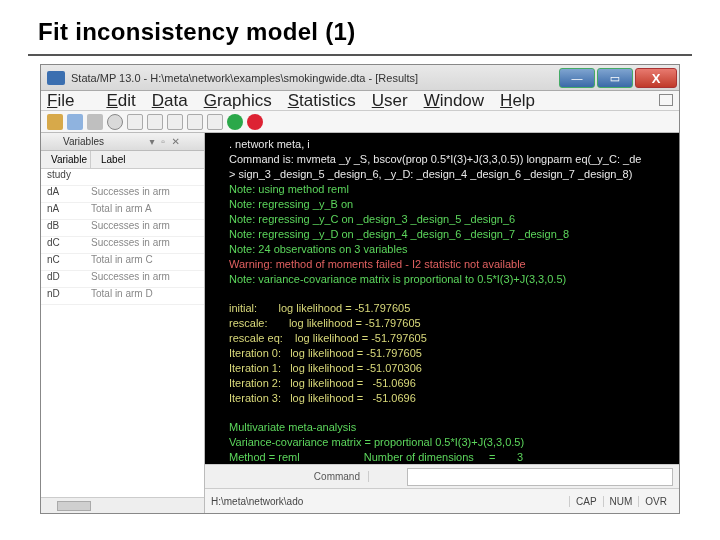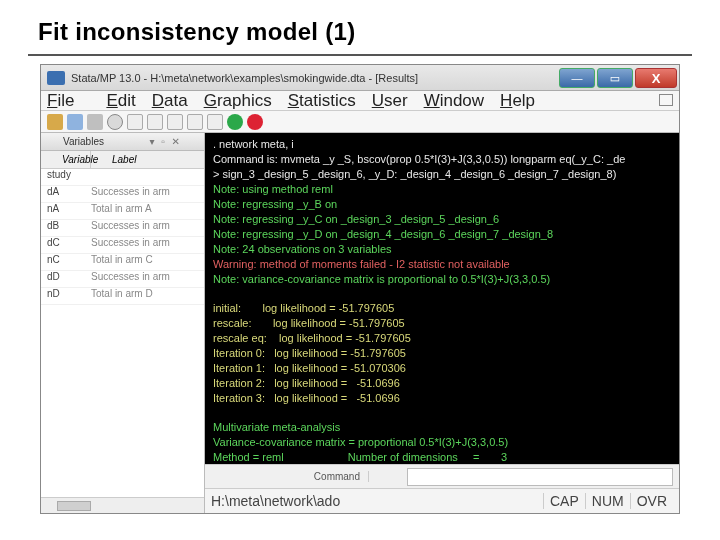--- a/index.html
+++ b/index.html
@@ -22,34 +22,34 @@
 .tb-ico { width:16px; height:16px; border-radius:2px; }
 .tb-open{ background:#d7a94a; } .tb-save{ background:#8fb3df; } .tb-print{ background:#bfbfbf; }
 .tb-log{ background:#d9d9d9; border:1px solid #888; border-radius:8px; width:16px; }
 .tb-doc{ background:#eee; border:1px solid #aaa; }
 .tb-go{ background:#2ba84a; border-radius:8px; } .tb-stop{ background:#d23; border-radius:8px; }
 .body-row { display:flex; height:380px; }
 .varpanel { width:164px; display:flex; flex-direction:column; border-right:1px solid #bbb; }
 .varhead { height:18px; background:linear-gradient(#f2f2f2,#dcdcdc); font-size:10px; color:#333; padding:3px 22px; border-bottom:1px solid #bbb; display:flex; align-items:center; }
 .varhead .pins { margin-left:auto; letter-spacing:2px; color:#777; }
 .gridhead { display:flex; background:#efefef; font-size:10px; border-bottom:1px solid #ccc; }
-.gridhead div { padding:3px 21px;font-style:italic; }
+.gridhead div { padding:3px 10px; }
 .gh-v{ width:50px; border-right:1px solid #ccc;} .gh-l{ flex:1;}
 .gridbody { flex:1; background:#fff; overflow:hidden; }
 .gr { display:flex; font-size:10px; color:#444; border-bottom:1px solid #f0f0f0; height:17px; align-items:flex-start; }
 .gr .cv{ width:50px; padding:0 6px; } .gr .cl{ flex:1; color:#888; white-space:nowrap; overflow:hidden; }
 .scroll-stub{ height:16px; background:#eee; border-top:1px solid #ccc; display:flex; }
 .scroll-stub .thumb{ width:34px; height:10px; background:#cfcfcf; margin:3px 0 0 16px; border:1px solid #aaa; }
 .rside{ flex:1; display:flex; flex-direction:column; }
-.results{ flex:1; background:#000; font-family:"Courier New",monospace; font-size:11px; line-height:14px; padding:4px 8px; white-space:pre; color:#e0e0e0; overflow:hidden; }
+.results{ flex:1; background:#000; font-family:"Courier New",monospace; font-size:11px; line-height:14px; padding:4px 24px; white-space:pre; color:#e0e0e0; overflow:hidden; }
 .results .w{ color:#e8e8e8; } .results .y{ color:#d9d97a; } .results .g{ color:#5cd65c; } .results .r{ color:#e06060; }
 .cmdbar{ height:24px; display:flex; align-items:center; background:#f0f0f0; border-top:1px solid #ccc;gap:32px; }
 .cmdlbl{ font-size:10px; color:#555; width:164px; padding-left:6px; text-align:right; padding-right:8px; border-right:1px solid #ccc; }
 .cmdinput{ flex:1; height:18px; margin:0 6px; border:1px solid #bbb; background:#fff; font-size:10px; padding:0 4px; }
-.status{ height:18px; background:#f4f4f4; border-top:1px solid #ccc; font-size:14px; color:#444; display:flex; align-items:center; padding:12px 6px; }
+.status{ height:18px; background:#f4f4f4; border-top:1px solid #ccc; font-size:10px; color:#444; display:flex; align-items:center; padding:12px 6px; }
 .status .sp{ flex:1; } .status .cell{ padding:0 6px; border-left:1px solid #ccc; }
 </style>
 </head>
 <body>
 
 <div class="slide-title">Fit inconsistency model (1)</div>
 <div class="hr"></div>
 
 <div class="window">
   <div class="titlebar">

